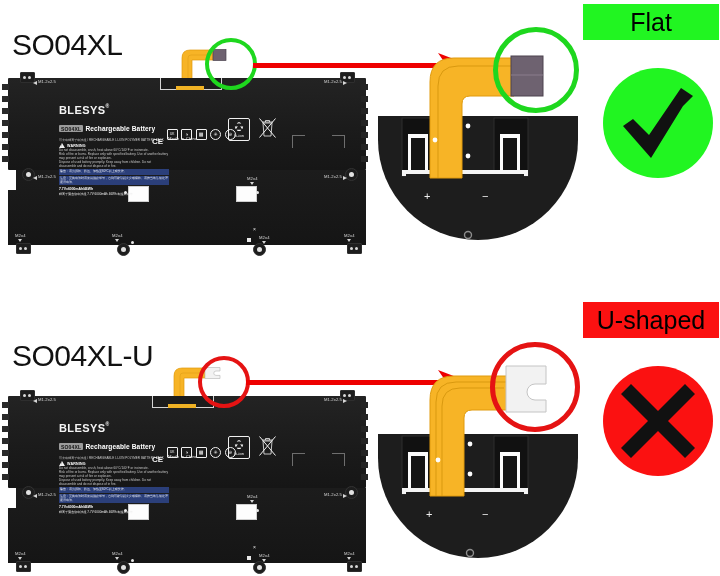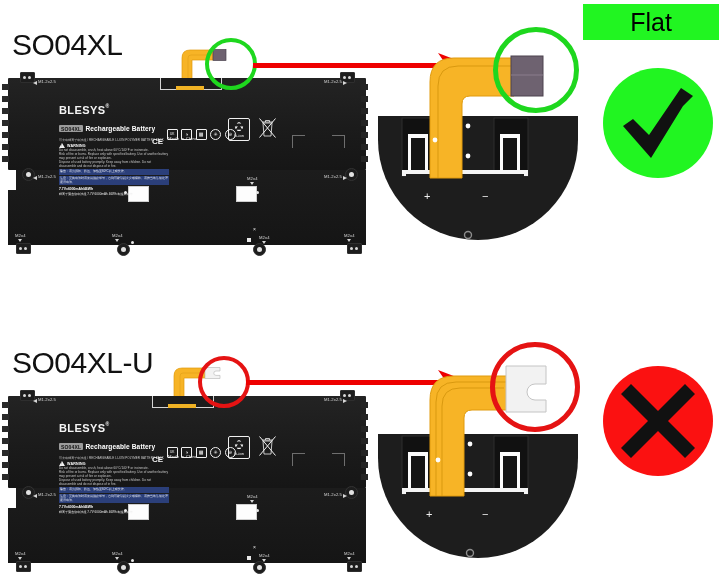--- a/index.html
+++ b/index.html
@@ -322,21 +322,21 @@
     <div>
       <div class="verdict-circle" style="left:603px;top:68px;width:110px;height:110px;background:#21f521;"></div>
       <svg style="position:absolute;left:613px;top:78px;" width="90" height="90" viewBox="0 0 90 90">
         <path d="M10 48 L20 41 L36 57 L68 10 L80 18 L70 28 L38 80 Z" fill="#111"></path>
       </svg>
     </div>
   </div>
 
   <div class="panel bottom">
 
-    <div class="model-title" style="top:58px;">SO04XL-U</div>
+    <div class="model-title" style="top:51px;">SO04XL-U</div>
 
     <div>
 
       <div class="battery batt-main batt-upper" style="top:108px;"></div>
       <div class="battery batt-main batt-lower" style="top:200px;"></div>
       <div class="batt-notch" style="top:200px;left:0px;width:16px;height:20px;background:#fff;"></div>
 
       <div class="fin" style="left:2px;top:114px;"></div>
       <div class="fin" style="left:2px;top:126px;"></div>
       <div class="fin" style="left:2px;top:138px;"></div>
@@ -500,20 +500,21 @@
 
         <path d="M128 20 h40 v18 h-11 a8 8 0 0 0 0 16 h11 v12 h-40 z" fill="#f2f2f2" stroke="#c4c4c4" stroke-width="1"></path>
         <text x="48" y="172" font-family="Liberation Sans, sans-serif" font-size="11" fill="#f0f0f0">+</text>
         <text x="104" y="172" font-family="Liberation Sans, sans-serif" font-size="11" fill="#f0f0f0">−</text>
         <circle cx="92" cy="207" r="3.5" fill="none" stroke="#8d8d8d" stroke-width="1.4"></circle>
       </svg>
       <div class="verdict-circle" style="left:112px;top:-4px;width:80px;height:80px;
            border:5px solid #e51313;"></div>
     </div>
 
+    <div class="verdict-label ushape" style="left:583px;top:14px;width:136px;height:36px;">U-shaped</div>
 
     <div>
       <div class="verdict-circle" style="left:603px;top:78px;width:110px;height:110px;background:#fb1111;"></div>
       <svg style="position:absolute;left:618px;top:93px;" width="80" height="80" viewBox="0 0 80 80">
         <path d="M13 3 L40 30 L67 3 L77 13 L50 40 L77 67 L67 77 L40 50 L13 77 L3 67 L30 40 L3 13 Z" fill="#111"></path>
       </svg>
     </div>
   </div>
 
 </div>

